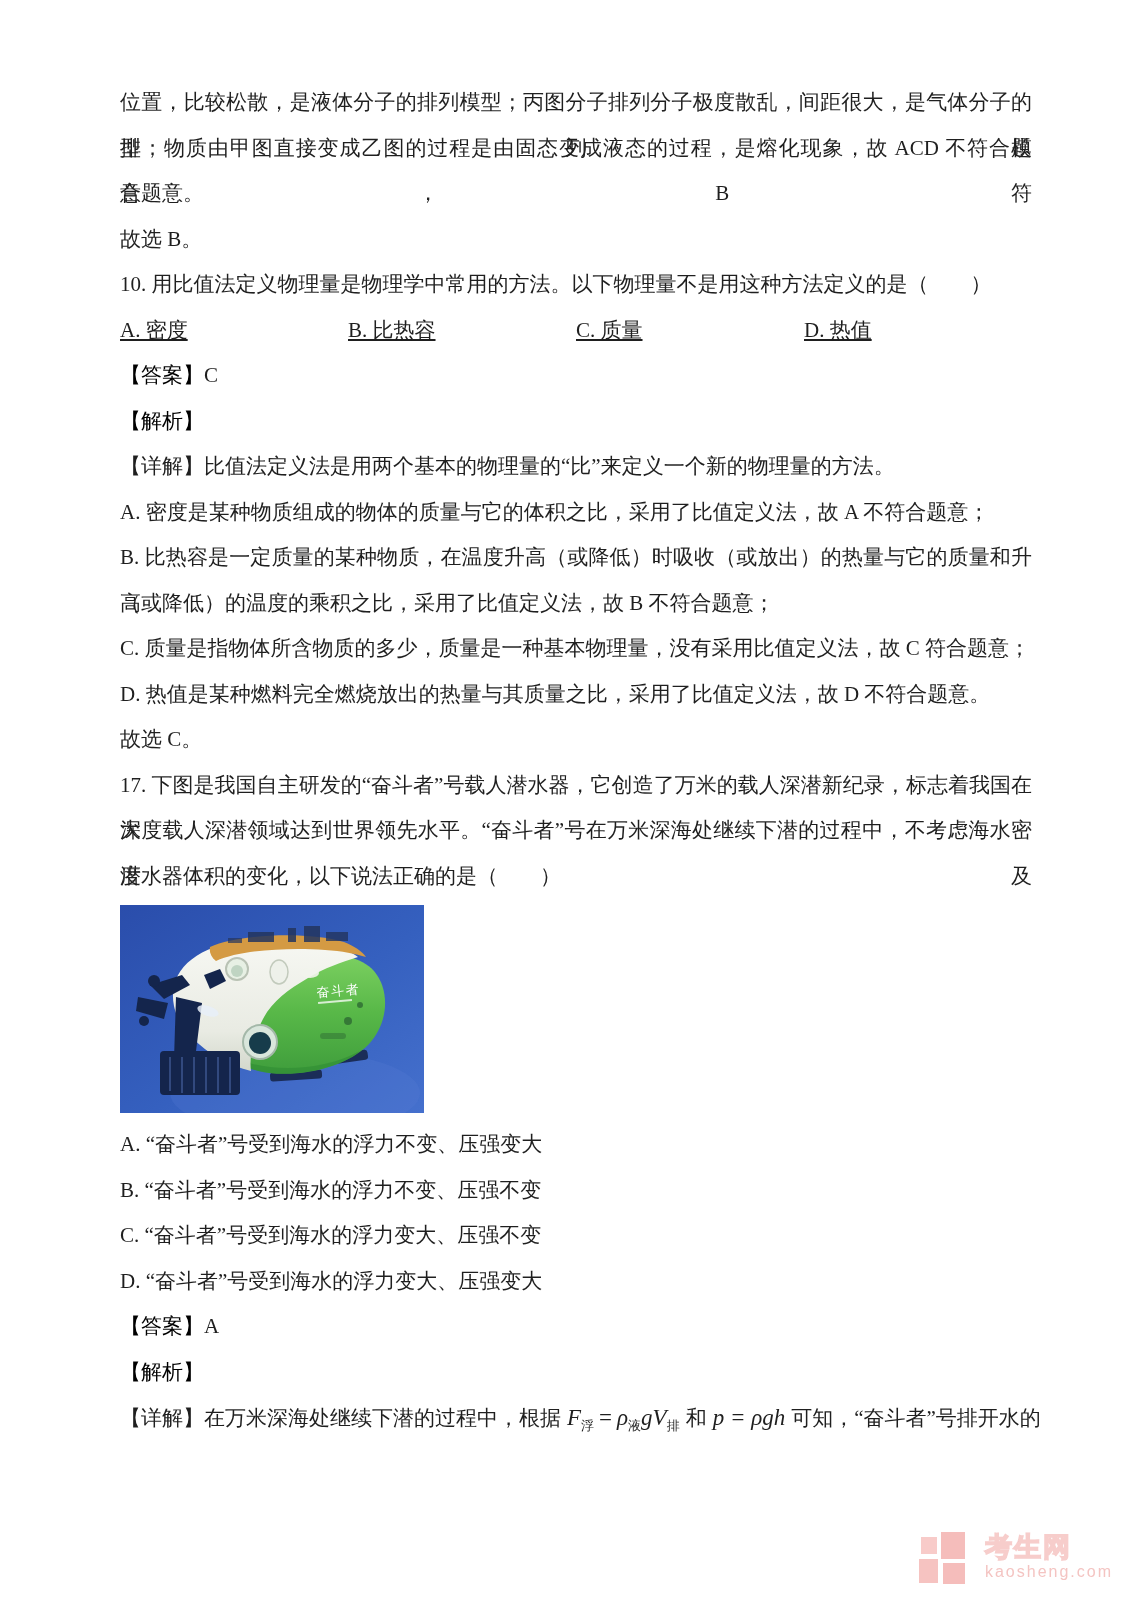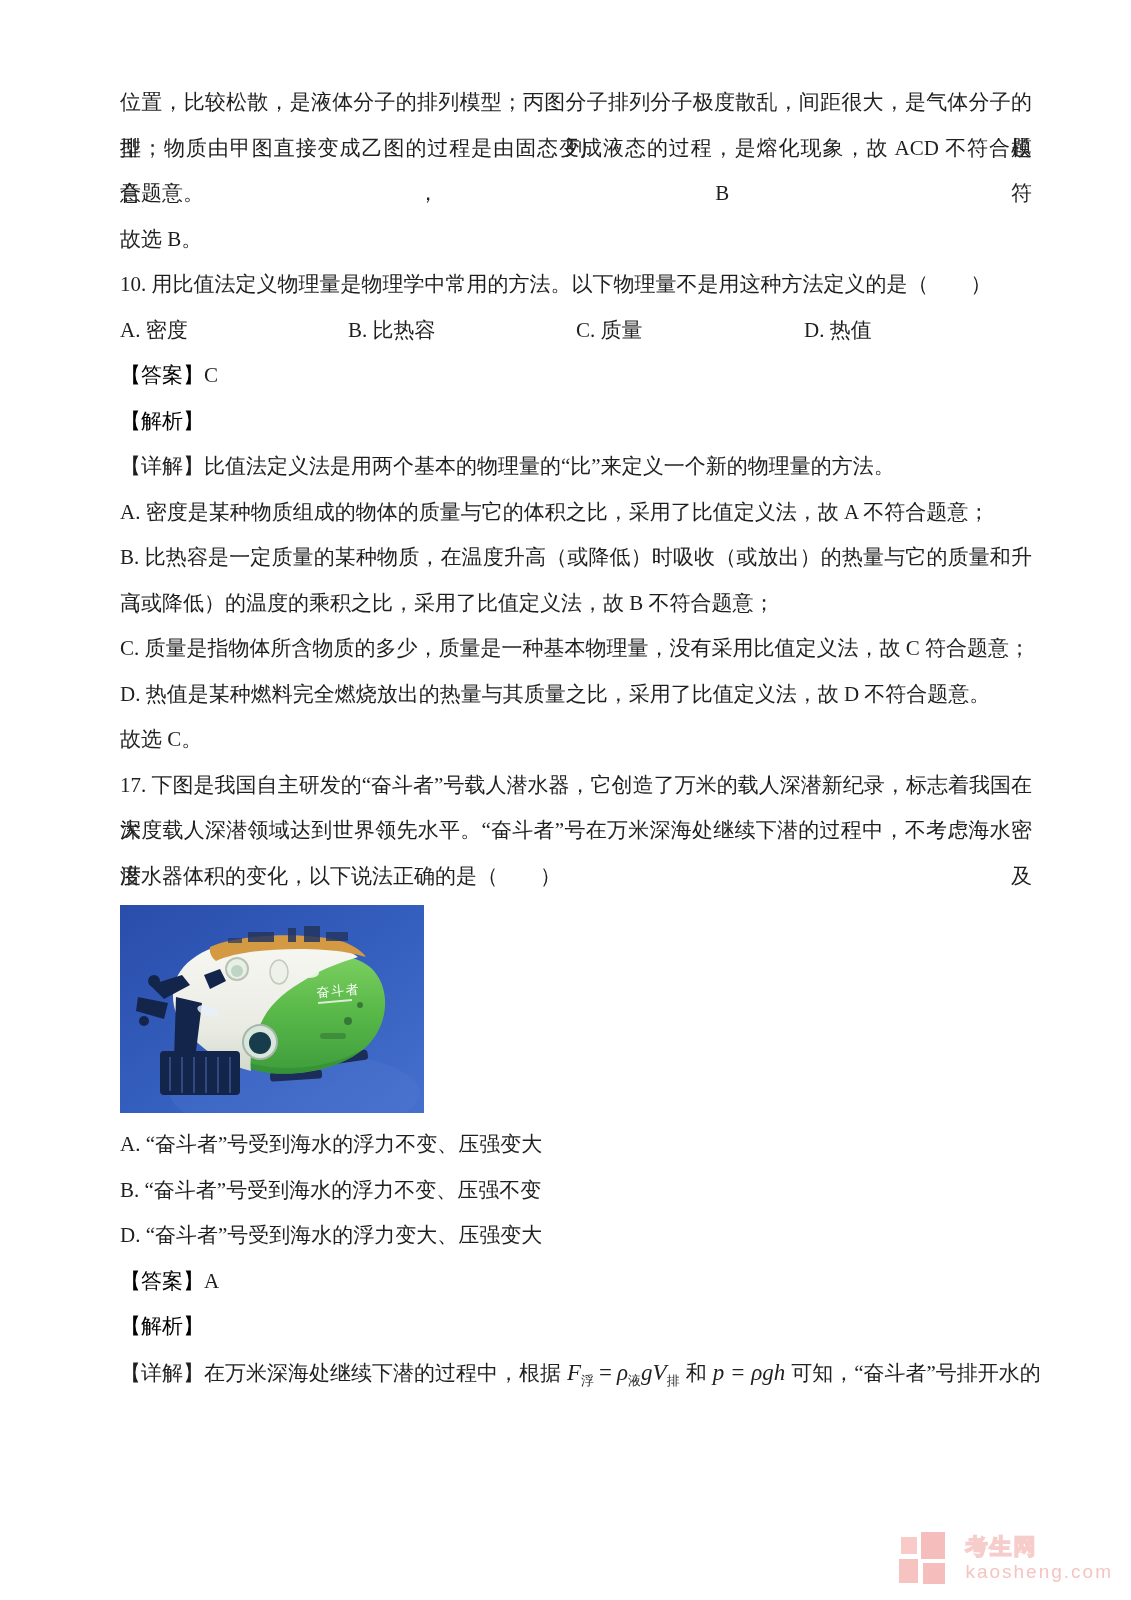--- a/index.html
+++ b/index.html
@@ -6,46 +6,46 @@
   body{
     width:1131px;height:1600px;position:relative;background:#ffffff;
     font-family:"Liberation Serif","DejaVu Serif",serif;
     color:#1f1f1f;overflow:hidden;
   }
   .doc{position:absolute;left:120px;top:80px;width:912px;font-size:21px;}
   .line{height:45.5px;line-height:45.5px;white-space:nowrap;}
   .fill{white-space:normal;text-align:justify;text-align-last:justify;}
   .blue{color:#000000;}
   .opt-row{display:flex;}
-  .opt-row .opt{flex:0 0 25%;text-align:left;}
+  .opt-row .opt{flex:0 0 25%;text-align:left;text-decoration:underline;}
   .photo-wrap{width:304px;height:208px;margin:6px 0 9px 0;}
   .photo-wrap svg{display:block;width:100%;height:100%;}
   .math{font-size:23px;text-align:center;}
   .mi{font-style:italic;font-family:"Liberation Serif","DejaVu Serif",serif;}
   .msub{font-size:13px;vertical-align:-5px;line-height:0;}
   .eq{margin:0 5px;}
   .gap{margin:0 6px;}
   .formula-line{overflow:visible;}
   
   .watermark{position:absolute;right:18px;bottom:16px;display:flex;align-items:flex-start;}
   .wm-logo{position:relative;width:56px;height:52px;margin-right:10px;}
   .wm-logo span{position:absolute;display:block;}
   .wm-b1{left:2px;top:5px;width:16px;height:17px;background:#f8cbc9;}
   .wm-b2{left:22px;top:0;width:24px;height:27px;background:#f5bdbb;}
   .wm-b3{left:0;top:27px;width:19px;height:24px;background:#f6c3c1;}
   .wm-b4{left:24px;top:31px;width:22px;height:21px;background:#f5bdbb;}
   .wm-text{display:flex;flex-direction:column;}
   .wm-name{
     font-family:"Liberation Sans","DejaVu Sans",sans-serif;font-weight:bold;
-    font-size:22px;line-height:30px;letter-spacing:2px;
+    font-size:27px;line-height:30px;letter-spacing:2px;
     color:#404040;-webkit-text-stroke:1.5px #f7cdcb;
   }
   .wm-domain{
     font-family:"Liberation Sans","DejaVu Sans",sans-serif;
-    font-size:19px;line-height:16px;letter-spacing:2px;color:#f4c4c2;margin-top:2px;
+    font-size:16px;line-height:16px;letter-spacing:2px;color:#f4c4c2;margin-top:2px;
   }
 </style>
 </head>
 <body>
 
 <div class="doc">
 
   <div class="line fill">位置，比较松散，是液体分子的排列模型；丙图分子排列分子极度散乱，间距很大，是气体分子的排列模</div>
   <div class="line fill">型；物质由甲图直接变成乙图的过程是由固态变成液态的过程，是熔化现象，故 ACD 不符合题意，B 符</div>
   <div class="line">合题意。</div>
@@ -143,20 +143,21 @@
           <line x1="98" y1="152" x2="98" y2="188"></line>
           <line x1="110" y1="152" x2="110" y2="188"></line>
         </g>
         <ellipse cx="88" cy="106" rx="11" ry="5" fill="#e8eef8" opacity="0.85" transform="rotate(18 88 106)"></ellipse>
       </g>
     </svg>
   </div>
 
   <div class="line">A. “奋斗者”号受到海水的浮力不变、压强变大</div>
   <div class="line">B. “奋斗者”号受到海水的浮力不变、压强不变</div>
+  <div class="line">C. “奋斗者”号受到海水的浮力变大、压强不变</div>
   <div class="line">D. “奋斗者”号受到海水的浮力变大、压强变大</div>
   <div class="line"><span class="blue">【答案】</span><span>A</span></div>
   <div class="line"><span class="blue">【解析】</span></div>
 
   <div class="line formula-line">
     <span>【详解】在万米深海处继续下潜的过程中，根据</span><span class="math gap"><span class="mi">F</span><sub class="msub">浮</sub><span class="eq">=</span><span class="mi">ρ</span><sub class="msub">液</sub><span class="mi">gV</span><sub class="msub">排</sub></span><span>和</span><span class="math mi gap">p = ρgh</span><span>可知，“奋斗者”号排开水的</span>
   </div>
 
 </div>
 

